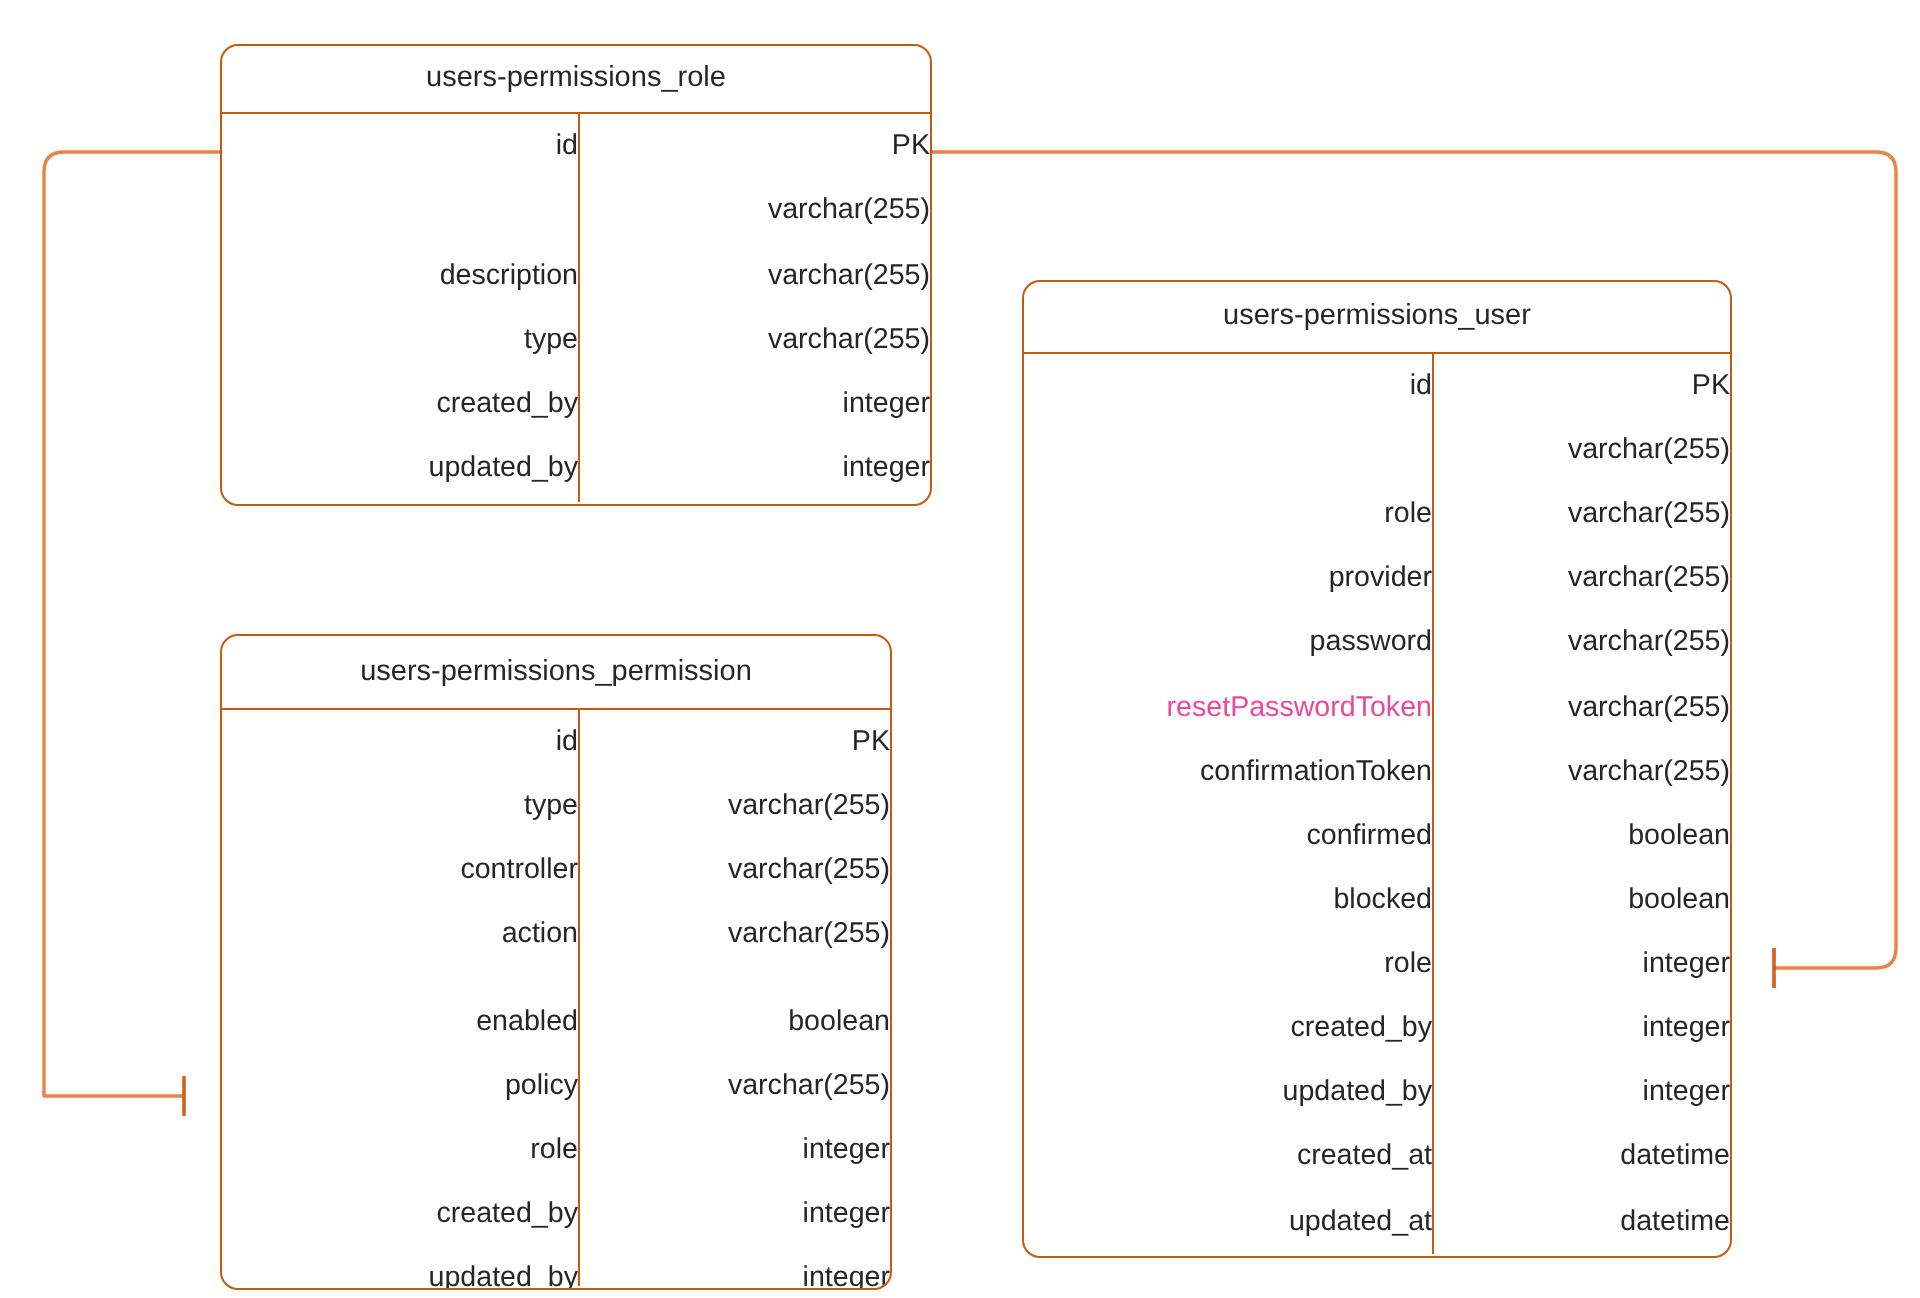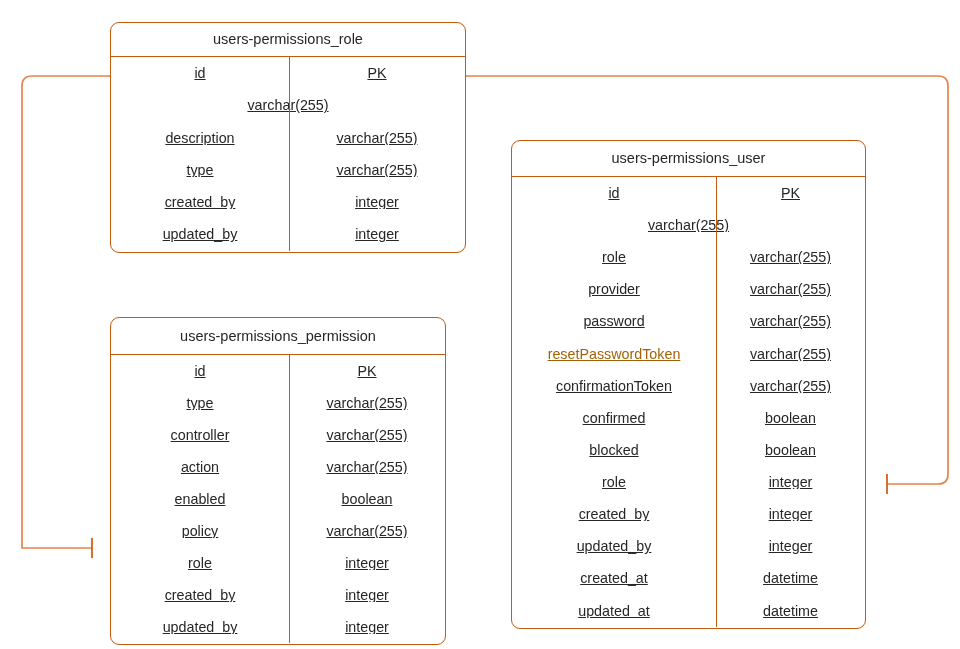--- a/index.html
+++ b/index.html
@@ -50,28 +50,27 @@
     bottom: 0;
     width: 0;
     border-left: 1.3px solid #c55a11;
   }
   .er-row {
     display: flex;
     align-items: center;
     box-sizing: border-box;
   }
   .er-cell {
-    text-align: center;
+    text-align: right;
     color: #262626;
     font-size: 14.3px;
     line-height: 1;
     box-sizing: border-box;
     white-space: nowrap;
     overflow: hidden;
-    text-decoration: underline;
   }
   .er-cell.field { flex: 0 0 auto; }
   .er-cell.type  { flex: 1 1 auto; }
 
   svg#links {
     position: absolute;
     left: 0; top: 0;
     width: 960px;
     height: 649px;
     z-index: 1;
@@ -145,21 +144,21 @@
             <div class="er-cell type" style="color: rgb(38, 38, 38);">varchar(255)</div>
           </div>
           <div class="er-row" style="height: 31.9778px;">
             <div class="er-cell field" style="width: 178px; color: rgb(38, 38, 38);">controller</div>
             <div class="er-cell type" style="color: rgb(38, 38, 38);">varchar(255)</div>
           </div>
           <div class="er-row" style="height: 31.9778px;">
             <div class="er-cell field" style="width: 178px; color: rgb(38, 38, 38);">action</div>
             <div class="er-cell type" style="color: rgb(38, 38, 38);">varchar(255)</div>
           </div>
-          <div class="er-row" style="height: 31.9778px;">
+          <div class="er-row" style="height: 31.9778px; margin-top: 12px;">
             <div class="er-cell field" style="width: 178px; color: rgb(38, 38, 38);">enabled</div>
             <div class="er-cell type" style="color: rgb(38, 38, 38);">boolean</div>
           </div>
           <div class="er-row" style="height: 31.9778px;">
             <div class="er-cell field" style="width: 178px; color: rgb(38, 38, 38);">policy</div>
             <div class="er-cell type" style="color: rgb(38, 38, 38);">varchar(255)</div>
           </div>
           <div class="er-row" style="height: 31.9778px;">
             <div class="er-cell field" style="width: 178px; color: rgb(38, 38, 38);">role</div>
             <div class="er-cell type" style="color: rgb(38, 38, 38);">integer</div>
@@ -191,21 +190,21 @@
           </div>
           <div class="er-row" style="height: 32.1286px;">
             <div class="er-cell field" style="width: 204px; color: rgb(38, 38, 38);">provider</div>
             <div class="er-cell type" style="color: rgb(38, 38, 38);">varchar(255)</div>
           </div>
           <div class="er-row" style="height: 32.1286px;">
             <div class="er-cell field" style="width: 204px; color: rgb(38, 38, 38);">password</div>
             <div class="er-cell type" style="color: rgb(38, 38, 38);">varchar(255)</div>
           </div>
           <div class="er-row" style="height: 32.1286px;">
-            <div class="er-cell field" style="width: 204px; color: #a16207;">resetPasswordToken</div>
+            <div class="er-cell field" style="width: 204px; color: #ec4899;">resetPasswordToken</div>
             <div class="er-cell type" style="color: rgb(38, 38, 38);">varchar(255)</div>
           </div>
           <div class="er-row" style="height: 32.1286px;">
             <div class="er-cell field" style="width: 204px; color: rgb(38, 38, 38);">confirmationToken</div>
             <div class="er-cell type" style="color: rgb(38, 38, 38);">varchar(255)</div>
           </div>
           <div class="er-row" style="height: 32.1286px;">
             <div class="er-cell field" style="width: 204px; color: rgb(38, 38, 38);">confirmed</div>
             <div class="er-cell type" style="color: rgb(38, 38, 38);">boolean</div>
           </div>

